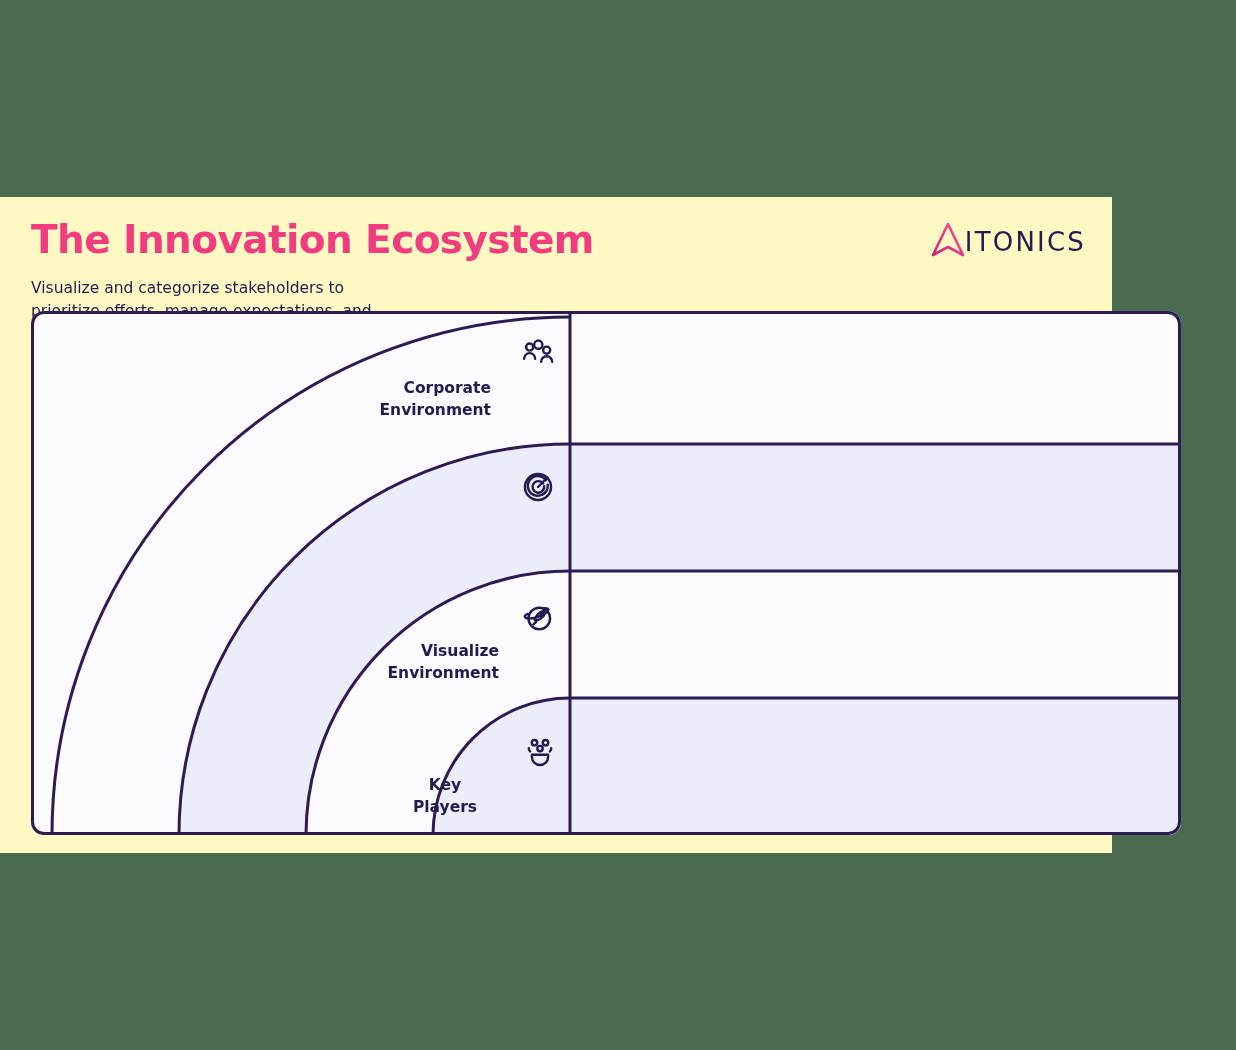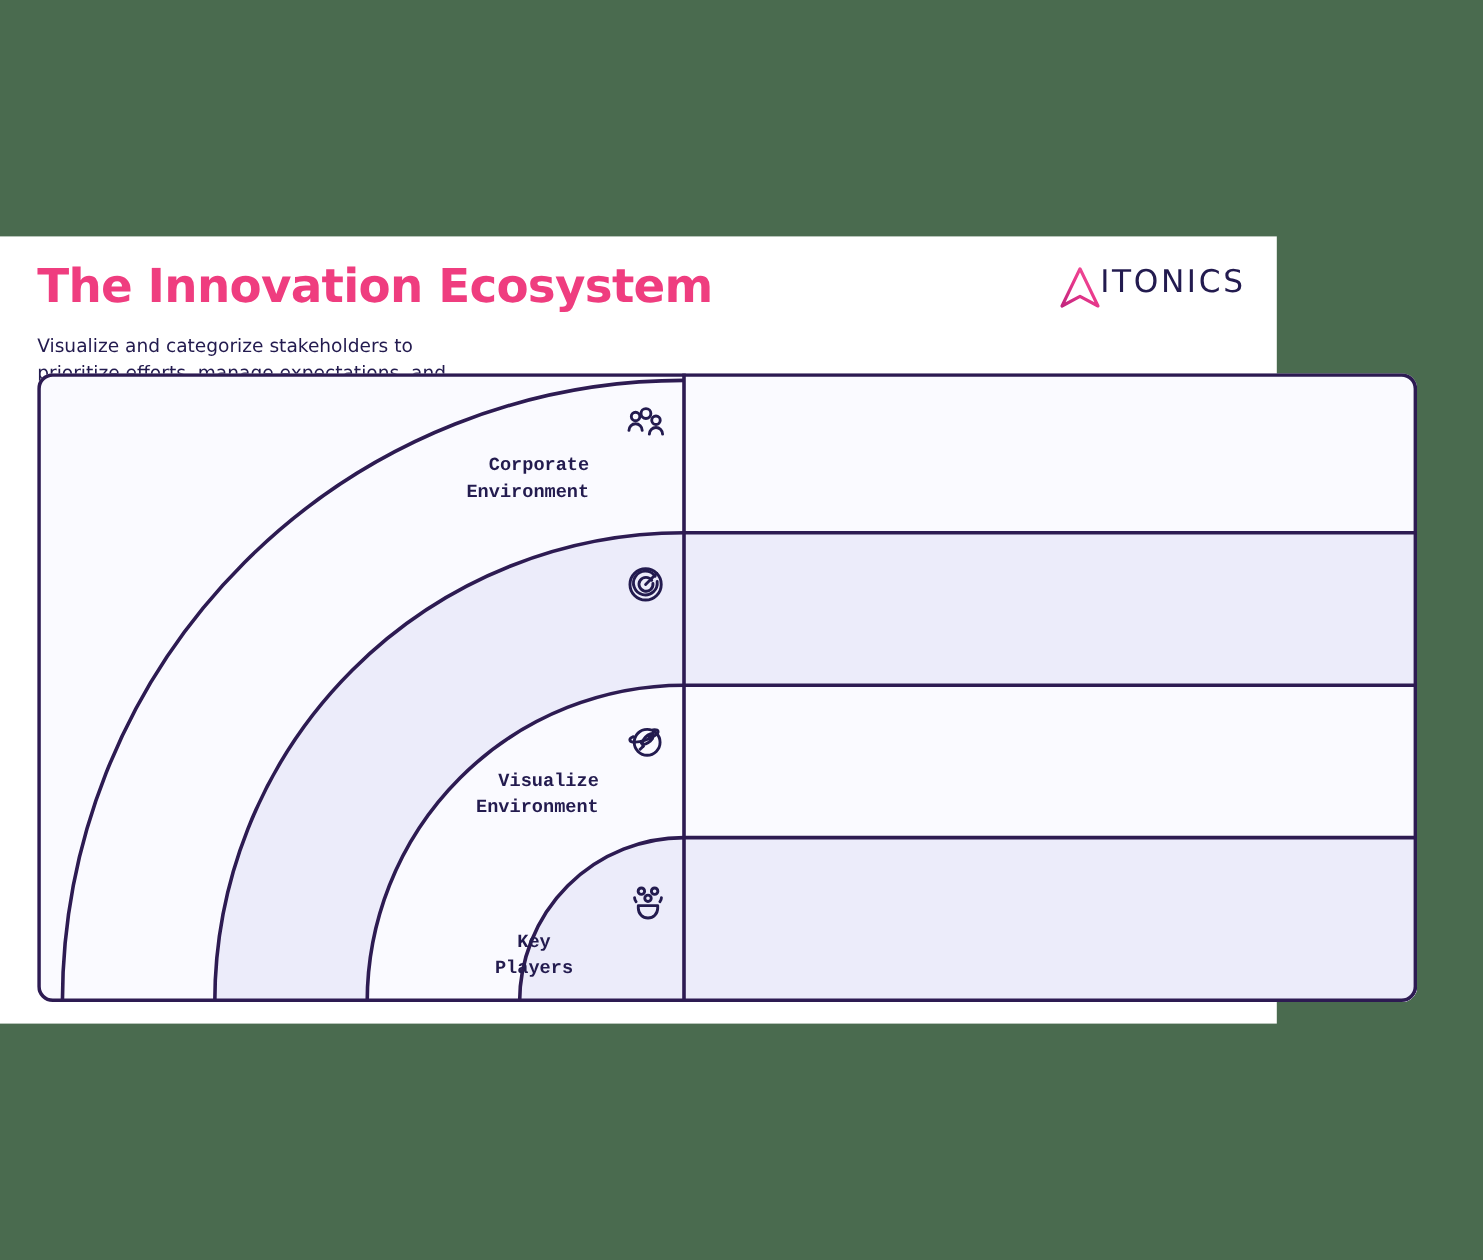--- a/index.html
+++ b/index.html
@@ -14,21 +14,22 @@
     overflow: hidden;
   }
 
   
   #card {
     position: absolute;
     left: 0;
     top: 197px;
     width: 1064px;
     height: 656px;
-    background: #ffffff;
+    background: #fef9c3;
+    padding-left: 48px;
   }
 
   
   #header-title {
     position: absolute;
     left: 31px;
     top: 20px;
     font-size: 39px;
     font-weight: 700;
     letter-spacing: -0.6px;
@@ -44,39 +45,38 @@
     line-height: 22.5px;
     color: #231b4f;
   }
 
   
   #logo {
     position: absolute;
     right: 26px;
     top: 25px;
     display: flex;
-    align-items: flex-start;
+    align-items: center;
   }
   #logo-mark { display: block; }
   #logo-word {
     font-size: 26px;
     font-weight: 400;
     letter-spacing: 2.2px;
     color: #231b4f;
     line-height: 1;
   }
 
   
   #diagram {
     position: absolute;
     left: 31px;
     top: 114px;
     width: 1150px;
     height: 527px;
-    font-family: Liberation Mono, monospace;
   }
   #diagram svg { display: block; }
 
   .ring-label {
     position: absolute;
     width: 180px;
     text-align: right;
     color: #231b4f;
     font-size: 15.5px;
     font-weight: 600;

